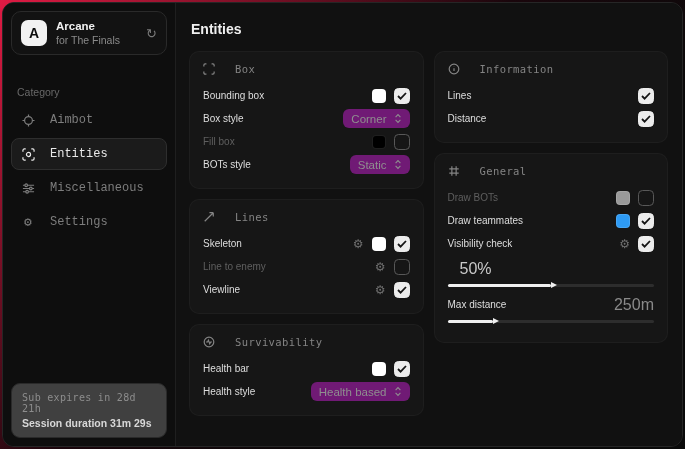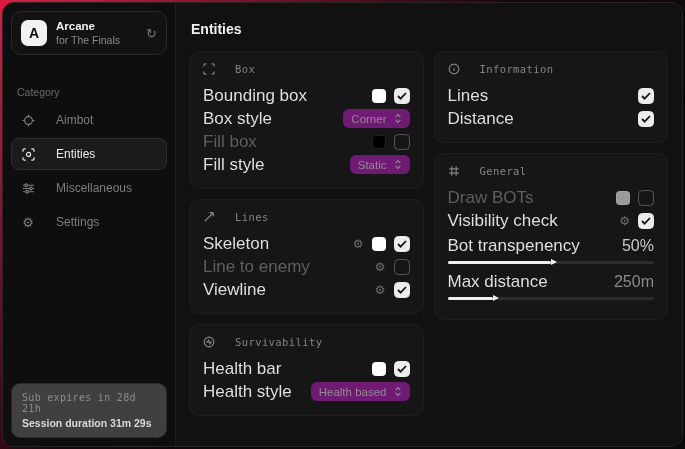--- a/index.html
+++ b/index.html
@@ -35,25 +35,26 @@
     display:flex; align-items:center; justify-content:center;
     font-weight:bold; font-size:14px;
   }
   .brandtext { flex:1; line-height:1.15; }
   .brandname { color:#f0f0f0; font-size:11.5px; font-weight:bold; }
   .brandsub { color:#8a8a8a; font-size:10.5px; }
   .syncbtn { color:#7a7a7a; font-size:13px; cursor:pointer; }
   .catlabel { color:#686868; font-size:10.5px; margin:31px 6px 6px; }
   .nav { display:flex; flex-direction:column; gap:2px; }
   .navitem {
-    display:flex; align-items:flex-start; gap:21px;
+    display:flex; align-items:flex-start; gap:15px;
     padding:8px 9px; border-radius:8px;
     color:#7d7d7d; font-size:12px;
     border:1px solid transparent;
     cursor:pointer;
+    font-family:Liberation Mono, monospace;
   }
   .navitem.active {
     background:#1b1b1b; border-color:#2e2e2e; color:#e9e9e9;
   }
   .navitem .nicon { width:14px; height:14px; display:inline-flex; align-items:center; justify-content:center; font-size:13px; }
   .navitem svg { stroke:currentColor; }
   .statusbox {
     position:absolute; left:8px; right:8px; bottom:8px;
     border:1px solid #2a2a2a; border-radius:9px;
     padding:8px 10px; background:#404040;
@@ -75,21 +76,21 @@
     display:flex; align-items:center; gap:20px;
     color:#848484; font-family:"DejaVu Sans Mono", monospace;
     font-size:10.5px; letter-spacing:.4px;
     margin-bottom:9px;
   }
   .cardhead svg { stroke:#848484; }
   .row {
     display:flex; align-items:center; justify-content:space-between;
     min-height:23px; padding:1px 0;
   }
-  .lbl { color:#dedede; font-size:17px; }
+  .lbl { color:#dedede; font-size:10px; }
   .row.disabled .lbl { color:#5f5f5f; }
   .ctrls { display:flex; align-items:center; gap:8px; }
   .swatch {
     width:14px; height:14px; border-radius:4px;
     border:1px solid rgba(255,255,255,.12); cursor:pointer;
   }
   .checkbox {
     width:16px; height:16px; border-radius:4.5px;
     border:1.5px solid #585858; background:transparent;
     display:flex; align-items:center; justify-content:center; cursor:pointer;
@@ -216,21 +217,21 @@
           <div class="row disabled">
             <span class="lbl">Fill box</span>
             <span class="ctrls">
               <span class="swatch" style="background: rgb(0, 0, 0);"></span>
               <span class="checkbox">
                 
               </span>
             </span>
           </div>
           <div class="row">
-            <span class="lbl">Fill style</span>
+            <span class="lbl">BOTs style</span>
             <span class="select">
               <span>Static</span>
               <svg width="8" height="11" viewBox="0 0 10 12" fill="none" stroke-width="1.4">
                   <path d="M2 4.2L5 1.2l3 3M2 7.8l3 3 3-3"></path>
                 </svg>
             </span>
           </div>
         </div>
 
         <div class="card">
@@ -347,34 +348,44 @@
           <div class="row disabled">
             <span class="lbl">Draw BOTs</span>
             <span class="ctrls">
               <span class="swatch" style="background: rgb(154, 154, 154);"></span>
               <span class="checkbox">
                 
               </span>
             </span>
           </div>
           <div class="row">
+            <span class="lbl">Draw teammates</span>
+            <span class="ctrls">
+              <span class="swatch" style="background: rgb(46, 155, 245);"></span>
+              <span class="checkbox checked">
+                <svg width="10" height="8" viewBox="0 0 10 8" fill="none">
+                    <path d="M1 4l2.6 2.6L9 1" stroke="#141414" stroke-width="1.8"></path>
+                  </svg>
+              </span>
+            </span>
+          </div>
+          <div class="row">
             <span class="lbl">Visibility check</span>
             <span class="ctrls">
               <span class="gearbtn">⚙</span>
               <span class="checkbox checked">
                 <svg width="10" height="8" viewBox="0 0 10 8" fill="none">
                     <path d="M1 4l2.6 2.6L9 1" stroke="#141414" stroke-width="1.8"></path>
                   </svg>
               </span>
             </span>
           </div>
 
           <div class="sliderblock">
             <div class="sliderhead">
-              <span class="lbl">Bot transpenency</span>
               <span class="slval">50%</span>
             </div>
             <div class="slider">
               <span class="track"></span>
               <span class="fill" style="width: 50%;"></span>
             </div>
           </div>
 
           <div class="sliderblock">
             <div class="sliderhead">

